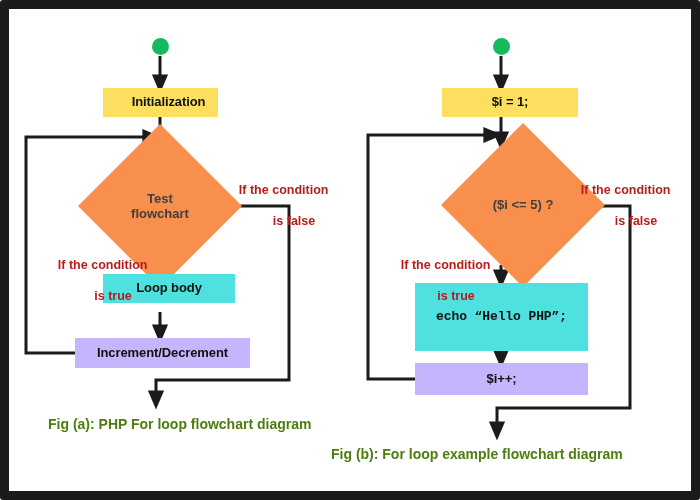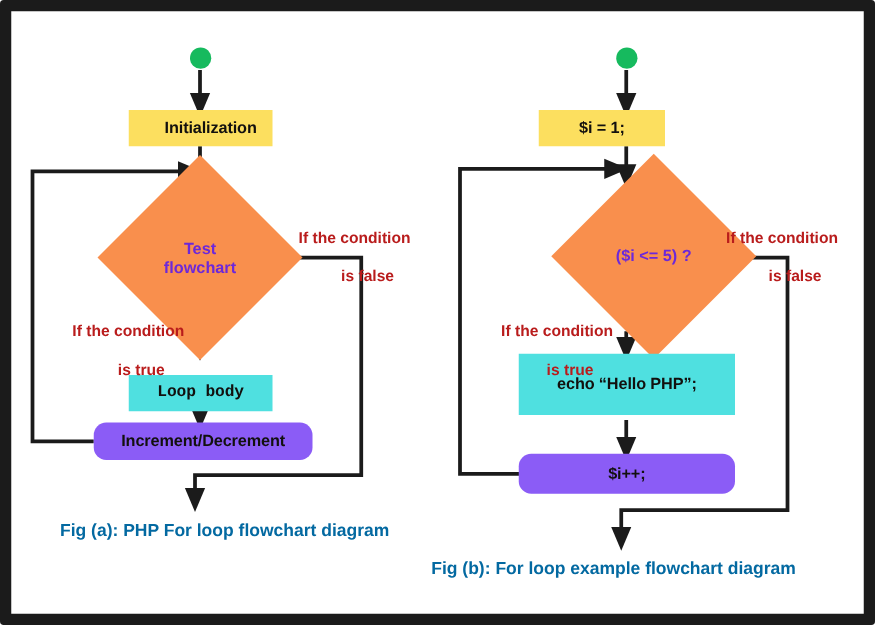--- a/index.html
+++ b/index.html
@@ -47,21 +47,21 @@
     color: #12100e;
     font-weight: bold;
     line-height: 1.12;
     letter-spacing: -0.1px;
   }
   .box {
     font-size: 13px;
   }
   .box.init   { background: #fcdf5f; }
   .box.body   { background: #4fe0e0; }
-  .box.incr   { background: #8b5cf6; border-radius: 10px; }
+  .box.incr   { background: #c4b5fd; }
 
   .diamond-wrap {
     position: absolute;
   }
   .diamond-shape {
     position: absolute;
     left: 0; top: 0;
     width: 100%;
     height: 100%;
     background: #f98f4d;
@@ -71,21 +71,21 @@
     position: absolute;
     left: 0; top: 0;
     width: 100%;
     height: 100%;
     display: flex;
     align-items: center;
     justify-content: center;
     text-align: center;
     font-weight: bold;
     font-size: 13px;
-    color: #6d28d9;
+    color: #404040;
     line-height: 1.18;
   }
   .dot {
     position: absolute;
     width: 17px;
     height: 17px;
     border-radius: 50%;
     background: #16ba5e;
   }
   .edge-label {
@@ -93,21 +93,21 @@
     font-size: 12.5px;
     font-weight: bold;
     color: #b91c1c;
     line-height: 1.22;
     white-space: pre;
   }
   .caption {
     position: absolute;
     font-size: 14px;
     font-weight: bold;
-    color: #0369a1;
+    color: #4d7c0f;
     white-space: nowrap;
   }
 </style>
 </head>
 <body>
 
 <div id="canvas">
 
   <div class="stage">
 
@@ -150,57 +150,57 @@
     <div class="diamond-wrap" style="left:102px; top:148px; width:116px; height:116px;">
       <div class="diamond-shape"></div>
       <div class="diamond-label">
         <span>
           <span>Test</span><br>
           <span>flowchart</span>
         </span>
       </div>
     </div>
 
-    <div class="node box body" style="left:103px; top:300px; width:115px; height:29px;font-family:Liberation Mono, monospace;">Loop body</div>
+    <div class="node box body" style="left:103px; top:274px; width:132px; height:29px;">Loop body</div>
 
     <div class="node box incr" style="left:75px; top:338px; width:175px; height:30px;">Increment/Decrement</div>
 
     <div class="edge-label" style="left:218px; top:168px; text-align:left;">
       <span>If the condition</span><br>
       <span style="display:inline-block; width:100%; text-align:center;">is false</span>
     </div>
 
     <div class="edge-label" style="left:37px; top:243px; text-align:left;">
       <span>If the condition</span><br>
       <span style="display:inline-block; width:100%; text-align:center;">is true</span>
     </div>
 
     <div class="caption" style="left:48px; top:416px;">Fig (a): PHP For loop flowchart diagram</div>
 
     <div class="dot" style="left:493px; top:38px;"></div>
 
-    <div class="node box init" style="left:431px; top:88px; width:101px; height:29px;">$i = 1;</div>
+    <div class="node box init" style="left:442px; top:88px; width:136px; height:29px;">$i = 1;</div>
 
     <div class="diamond-wrap" style="left:465px; top:147px; width:116px; height:116px;">
       <div class="diamond-shape"></div>
       <div class="diamond-label">($i &lt;= 5) ?</div>
     </div>
 
-    <div class="node box body" style="left:415px; top:283px; width:173px; height:49px;">echo “Hello PHP”;</div>
+    <div class="node box body" style="left:415px; top:283px; width:173px; height:68px;font-family:Liberation Mono, monospace;">echo “Hello PHP”;</div>
 
     <div class="node box incr" style="left:415px; top:363px; width:173px; height:32px;">$i++;</div>
 
     <div class="edge-label" style="left:560px; top:168px; text-align:left;">
       <span>If the condition</span><br>
       <span style="display:inline-block; width:100%; text-align:center;">is false</span>
     </div>
 
     <div class="edge-label" style="left:380px; top:243px; text-align:left;">
       <span>If the condition</span><br>
       <span style="display:inline-block; width:100%; text-align:center;">is true</span>
     </div>
 
-    <div class="caption" style="left:345px; top:446px;">Fig (b): For loop example flowchart diagram</div>
+    <div class="caption" style="left:331px; top:446px;">Fig (b): For loop example flowchart diagram</div>
 
   </div>
 
   <div class="frame"></div>
 </div>
 
 </body></html>

